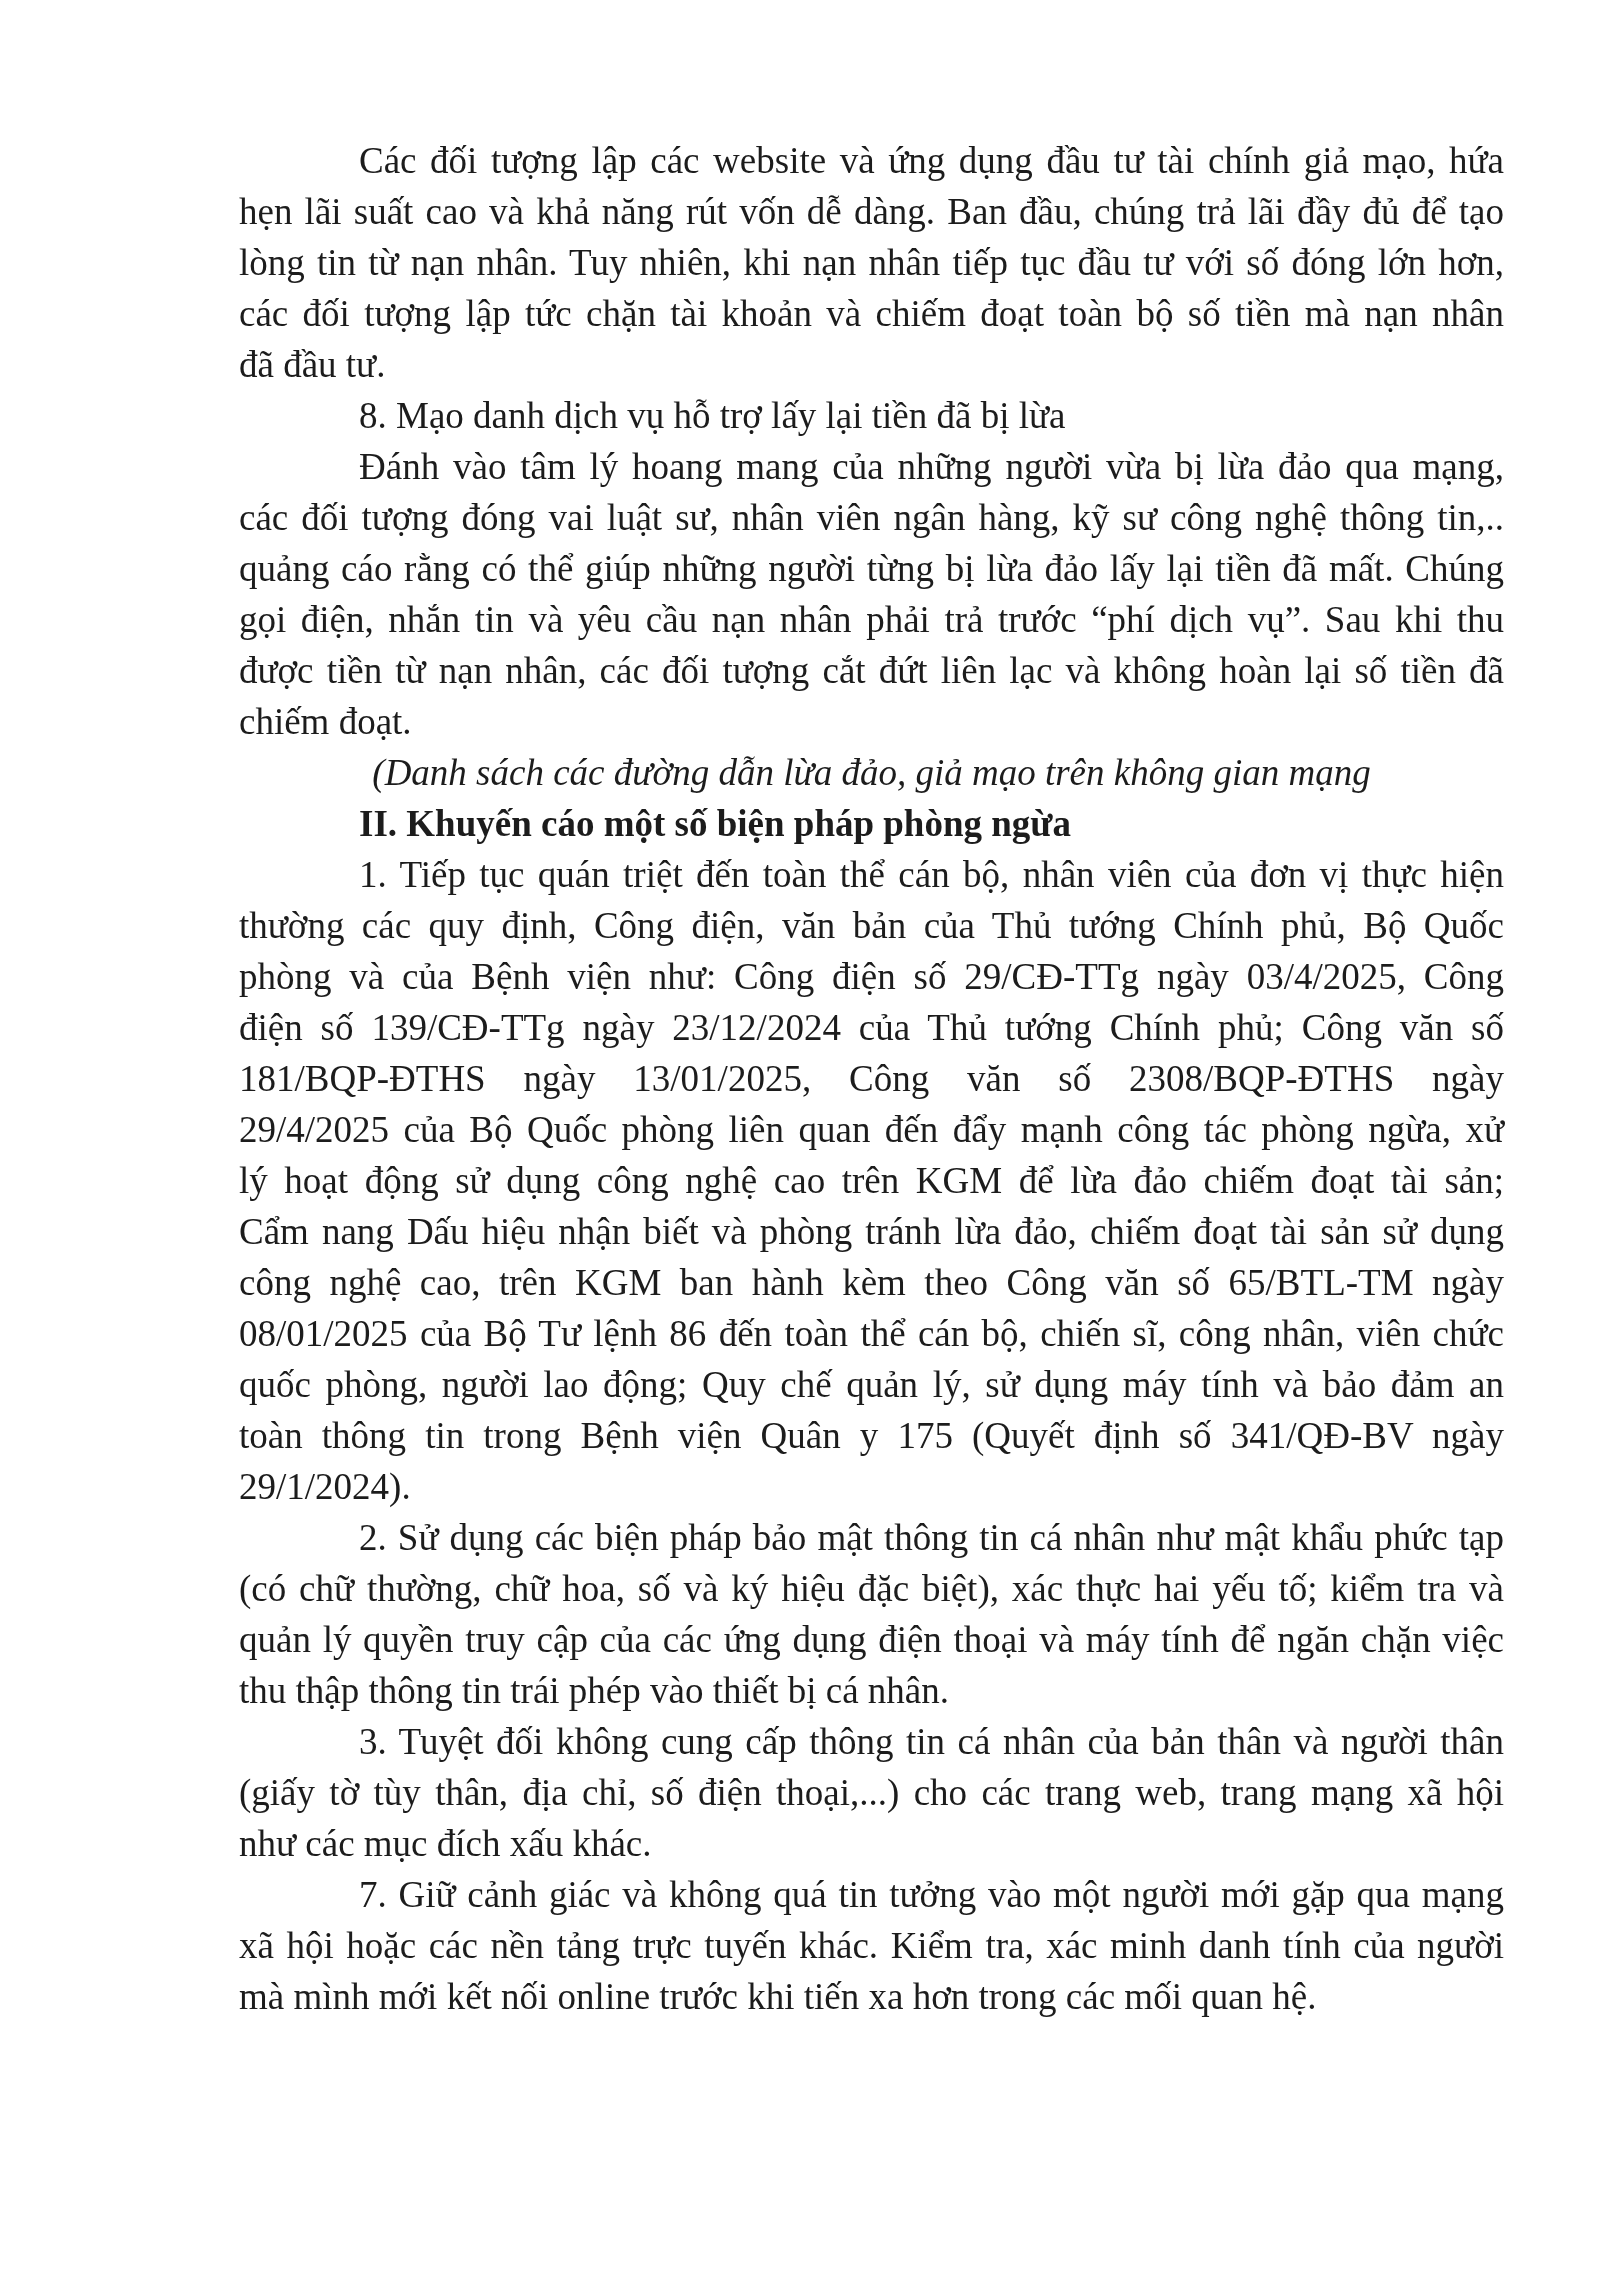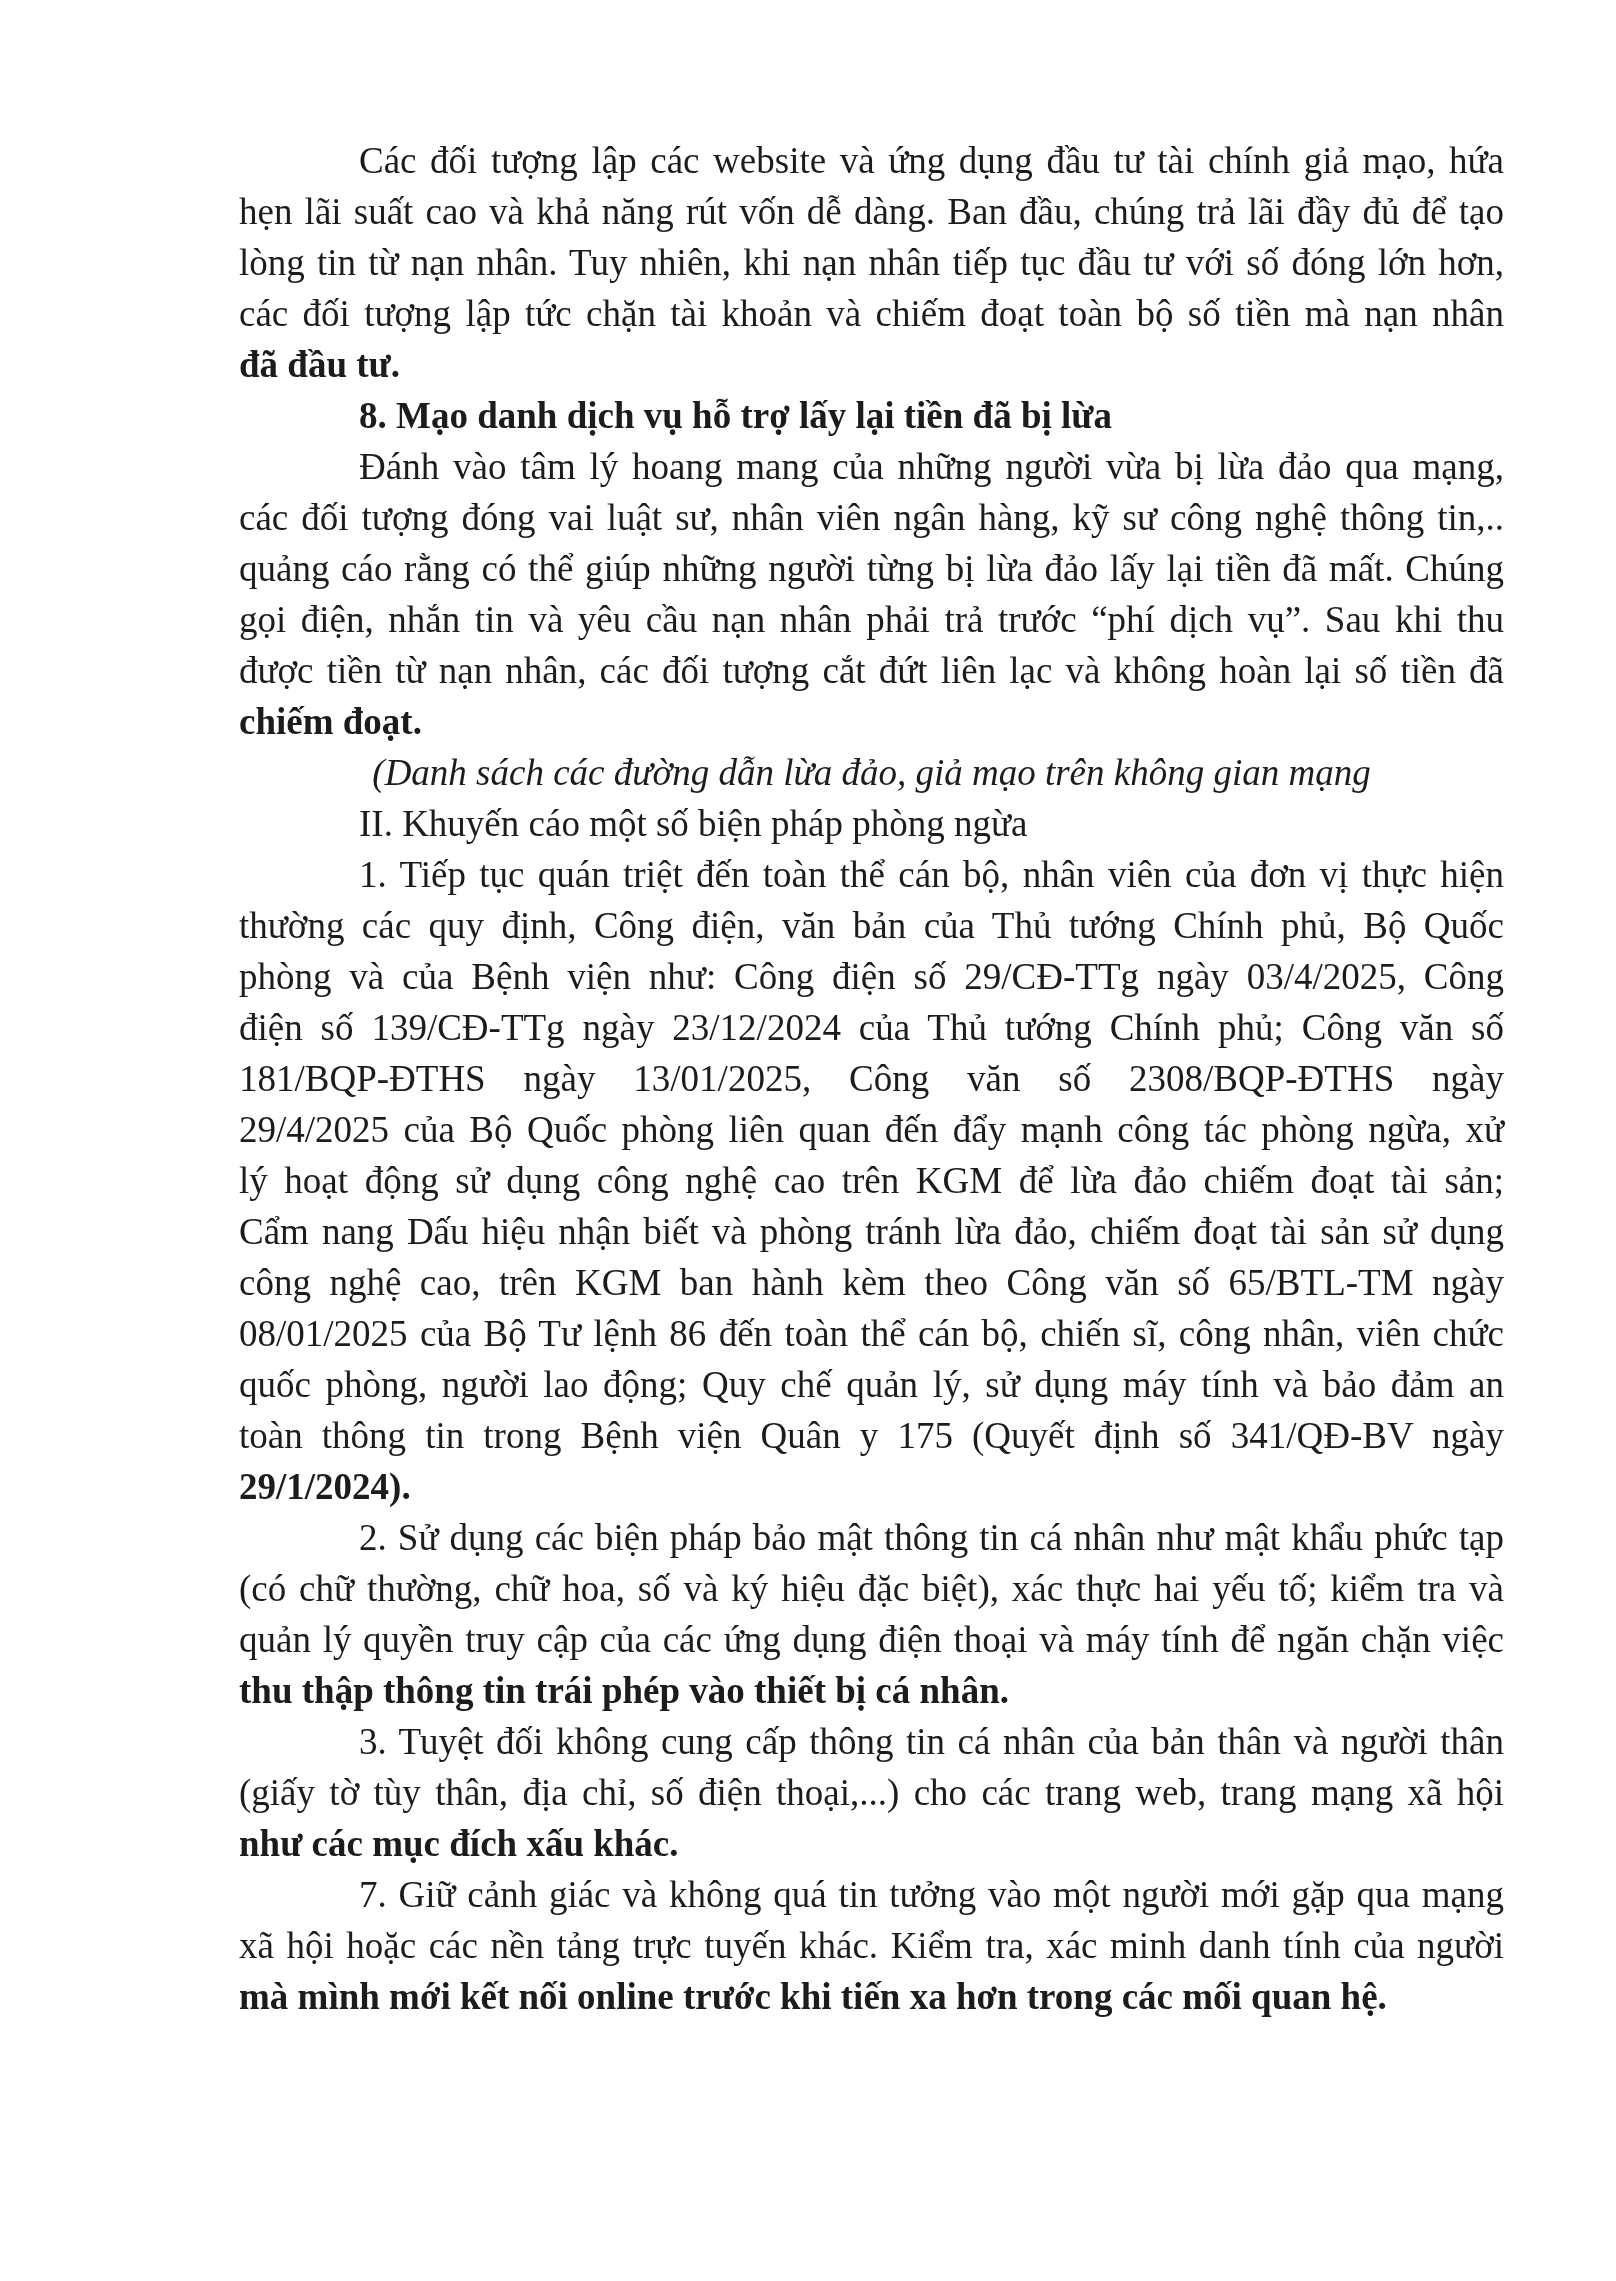--- a/index.html
+++ b/index.html
@@ -9,24 +9,24 @@
   }
   .content {
     position: absolute; left: 223px; top: 135px; width: 1265px;
     font-family: "Liberation Serif", "DejaVu Serif", serif;
     font-size: 37px; line-height: 51px; color: #1c1c1c;
   }
   .line {
     display: block; height: 51px; white-space: nowrap;
     text-align: justify; text-align-last: justify;
   }
-  .line.last { text-align-last: left; font-weight: bold; }
+  .line.last { text-align-last: left; }
   .line.indent { padding-left: 120px; }
   .line.center { text-align: right; text-align-last: center; font-style: italic; }
-  .line.heading { font-weight: normal; text-align-last: left; }
+  .line.heading { font-weight: bold; text-align-last: left; }
 </style>
 </head>
 <body>
 
 <div class="page">
   <div class="content">
 
     <div>
       <span class="line indent">Các đối tượng lập các website và ứng dụng đầu tư tài chính giả mạo, hứa</span>
       <span class="line">hẹn lãi suất cao và khả năng rút vốn dễ dàng. Ban đầu, chúng trả lãi đầy đủ để tạo</span>

